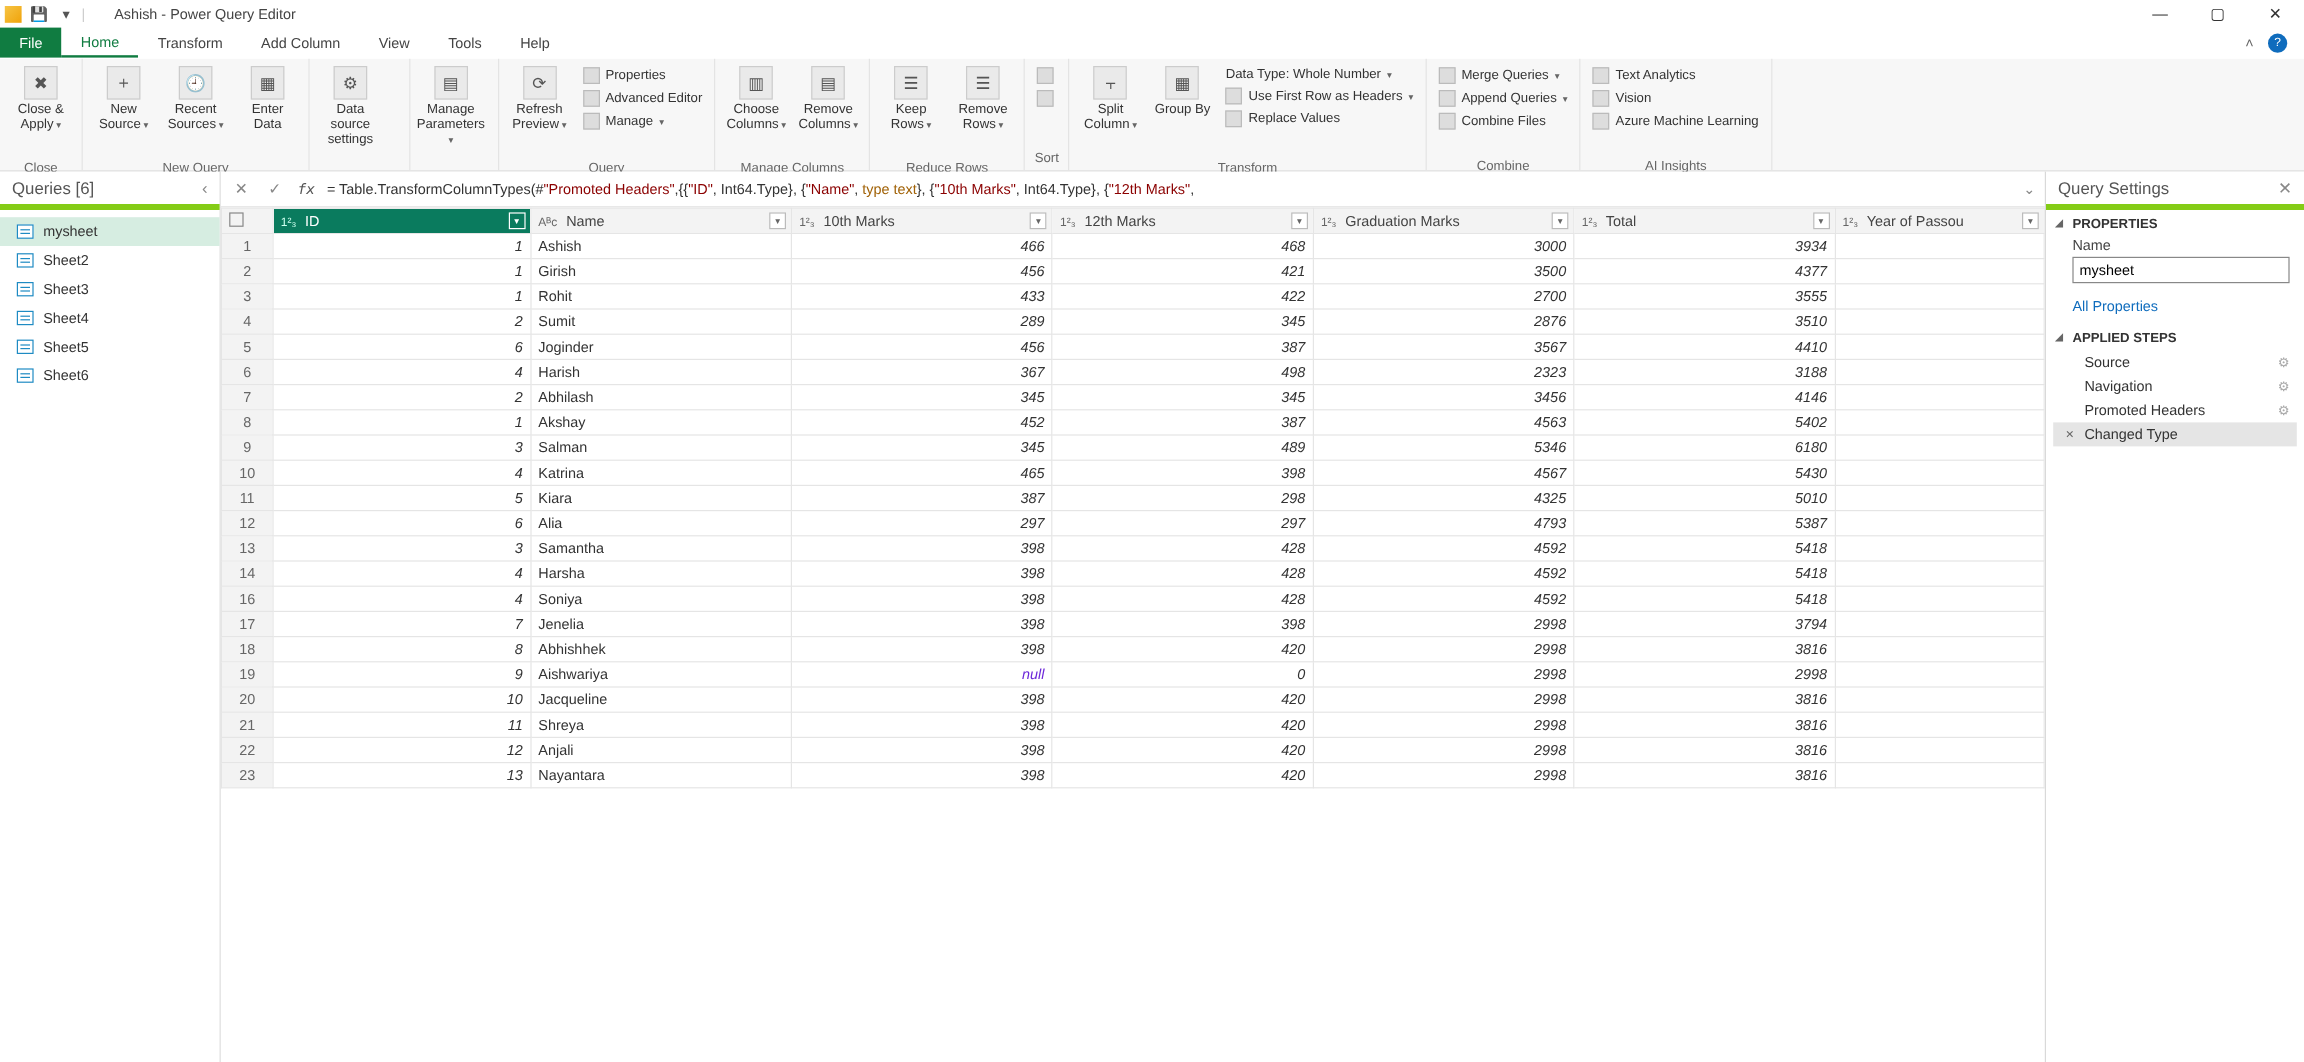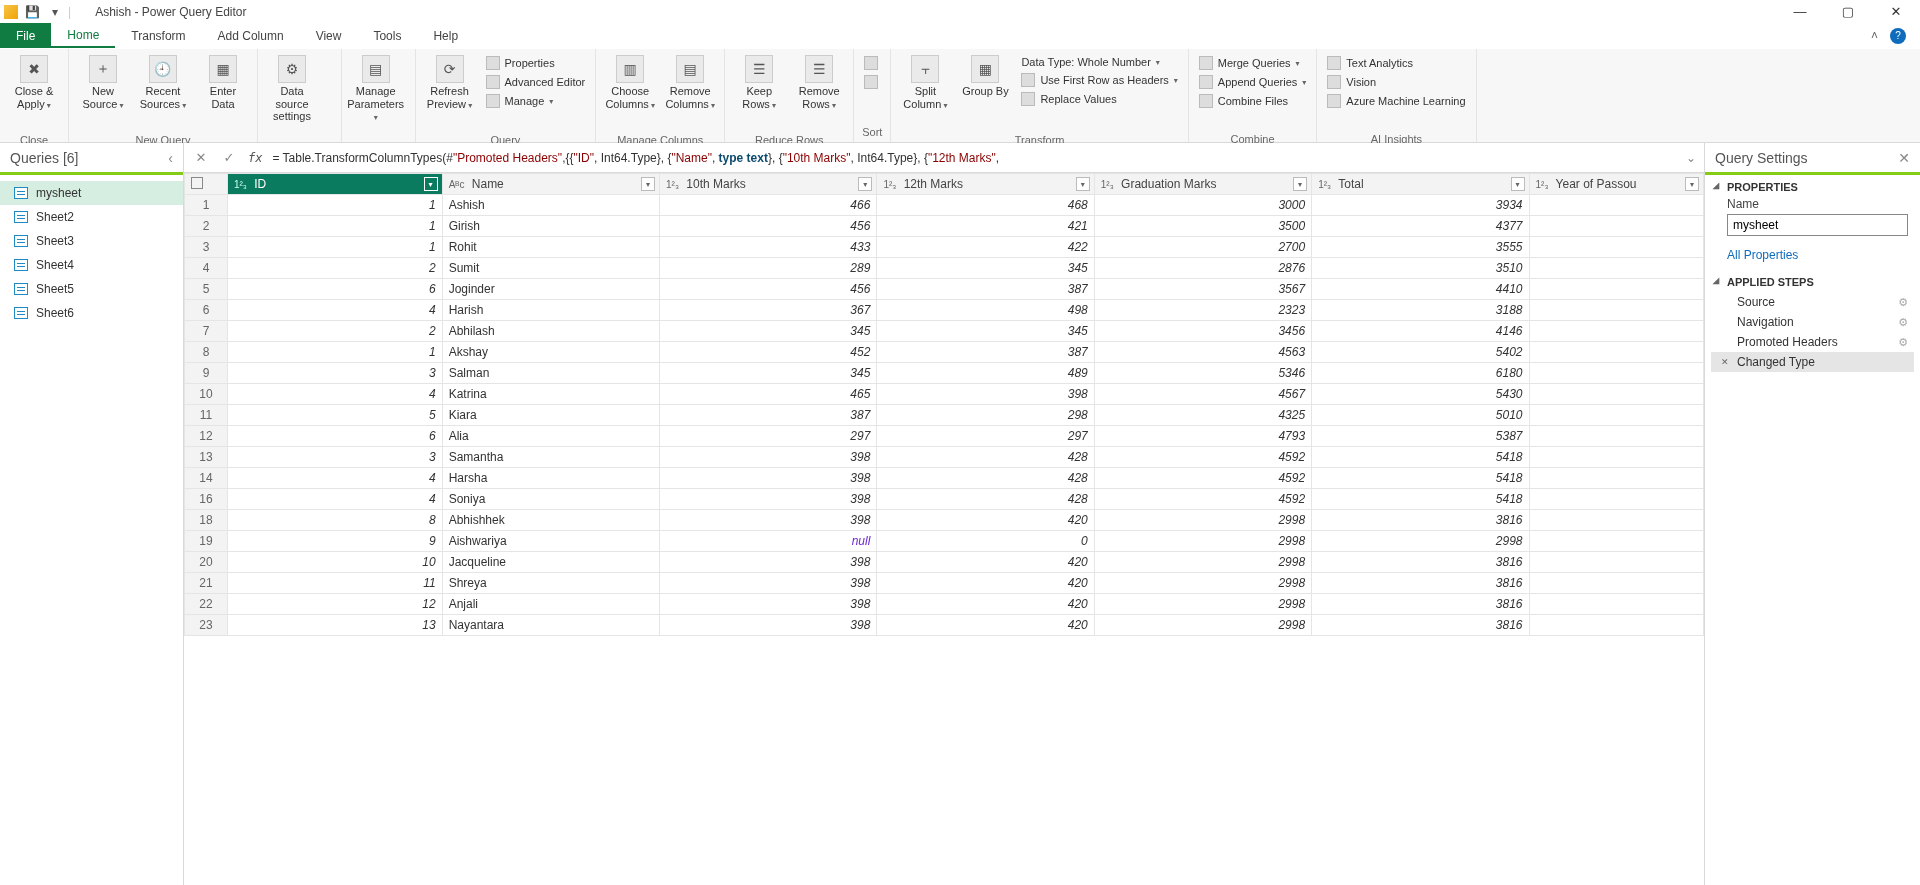--- a/index.html
+++ b/index.html
@@ -31,35 +31,35 @@
 .big-btn .ico { width: 28px; height: 28px; background: #eaeaea; border: 1px solid #ccc; margin-bottom: 2px; display:flex;align-items:center;justify-content:center;font-size:14px;color:#555;}
 .big-btn .lbl { font-size: 11px; text-align: center; line-height: 1.15; color: #333; }
 .small-col { display: flex; flex-direction: column; gap: 3px; padding-top: 2px; }
 .small-btn { display: flex; align-items: center; gap: 5px; font-size: 11px; color: #333; cursor: pointer; white-space: nowrap; padding: 1px 2px; }
 .small-btn .mico { width: 14px; height: 14px; background: #ddd; border: 1px solid #bbb; display:inline-block;}
 .dd::after { content: " ▾"; font-size: 8px; color: #666; }
 
 
 .main { display: flex; height: calc(885px - 23px - 26px - 94px); }
 .queries-pane { width: 184px; border-right: 1px solid #d9d9d9; background: #fff; display: flex; flex-direction: column; }
-.pane-header { height: 32px; display: flex; align-items: center; padding: 0 10px; font-size: 14px; color: #555; border-bottom: 3px solid #84cc16; }
+.pane-header { height: 32px; display: flex; align-items: center; padding: 0 10px; font-size: 14px; color: #555; border-bottom: 5px solid #84cc16; }
 .pane-header .collapse { margin-left: auto; cursor: pointer; color: #888; }
 .query-list { padding: 6px 0; }
 .query-item { display: flex; align-items: center; gap: 8px; padding: 5px 14px; font-size: 12px; color: #333; cursor: pointer; }
 .query-item.selected { background: #d6ede1; }
 .query-item .qico { width: 14px; height: 12px; border: 1px solid #1e8bc3; background: #fff; position: relative; }
 .query-item .qico::before { content:""; position:absolute; top:3px; left:2px; right:2px; height:1px; background:#1e8bc3; box-shadow: 0 3px 0 #1e8bc3; }
 
 .center { flex: 1; display: flex; flex-direction: column; min-width: 0; }
 .formula-row { height: 30px; display: flex; align-items: center; border-bottom: 1px solid #d9d9d9; background: #fff; padding: 0 8px; gap: 10px; }
 .formula-row .fx-btn { width: 18px; height: 18px; display: flex; align-items: center; justify-content: center; color: #888; cursor: pointer; font-size: 13px;}
 .formula-row .fx-label { font-style: italic; color: #555; font-family: Consolas, monospace; }
 .formula-row .formula-input { flex: 1; font-family: Consolas, monospace; font-size: 12px; color: #333; white-space: nowrap; overflow: hidden; }
 .formula-input .tk-str { color: #8b0000; }
-.formula-input .tk-kw { color: #0c4a6e; font-weight: bold; }
+.formula-input .tk-kw { color: #a16207; }
 .formula-row .expand { color: #888; cursor: pointer; }
 
 .grid-wrap { flex: 1; overflow: auto; background: #fff; }
 table.grid { border-collapse: collapse; width: 100%; table-layout: fixed; }
 table.grid th, table.grid td { border: 1px solid #e5e5e5; font-size: 12px; height: 21px; padding: 0 6px; white-space: nowrap; overflow: hidden; }
 table.grid th { background: #f3f3f3; text-align: left; position: relative; font-weight: normal; color: #444; }
 table.grid th.selected { background: #0a7b5e; color: #fff; }
 table.grid th .type-ico { font-size: 10px; color: #666; margin-right: 4px; }
 table.grid th.selected .type-ico { color: #cfe; }
 table.grid th .filter { position: absolute; right: 4px; top: 3px; width: 14px; height: 14px; background: #fff; border: 1px solid #bbb; font-size: 8px; display:flex;align-items:center;justify-content:center;color:#666;cursor:pointer;}
@@ -527,20 +527,30 @@
               <td class="rownum">16</td>
               <td class="num">4</td>
               <td class="txt">Soniya</td>
               <td class="num">398</td>
               <td class="num">428</td>
               <td class="num">4592</td>
               <td class="num">5418</td>
               <td class="num"></td>
             </tr>
             <tr>
+              <td class="rownum">17</td>
+              <td class="num">7</td>
+              <td class="txt">Jenelia</td>
+              <td class="num">398</td>
+              <td class="num">398</td>
+              <td class="num">2998</td>
+              <td class="num">3794</td>
+              <td class="num"></td>
+            </tr>
+            <tr>
               <td class="rownum">18</td>
               <td class="num">8</td>
               <td class="txt">Abhishhek</td>
               <td class="num">398</td>
               <td class="num">420</td>
               <td class="num">2998</td>
               <td class="num">3816</td>
               <td class="num"></td>
             </tr>
             <tr>

